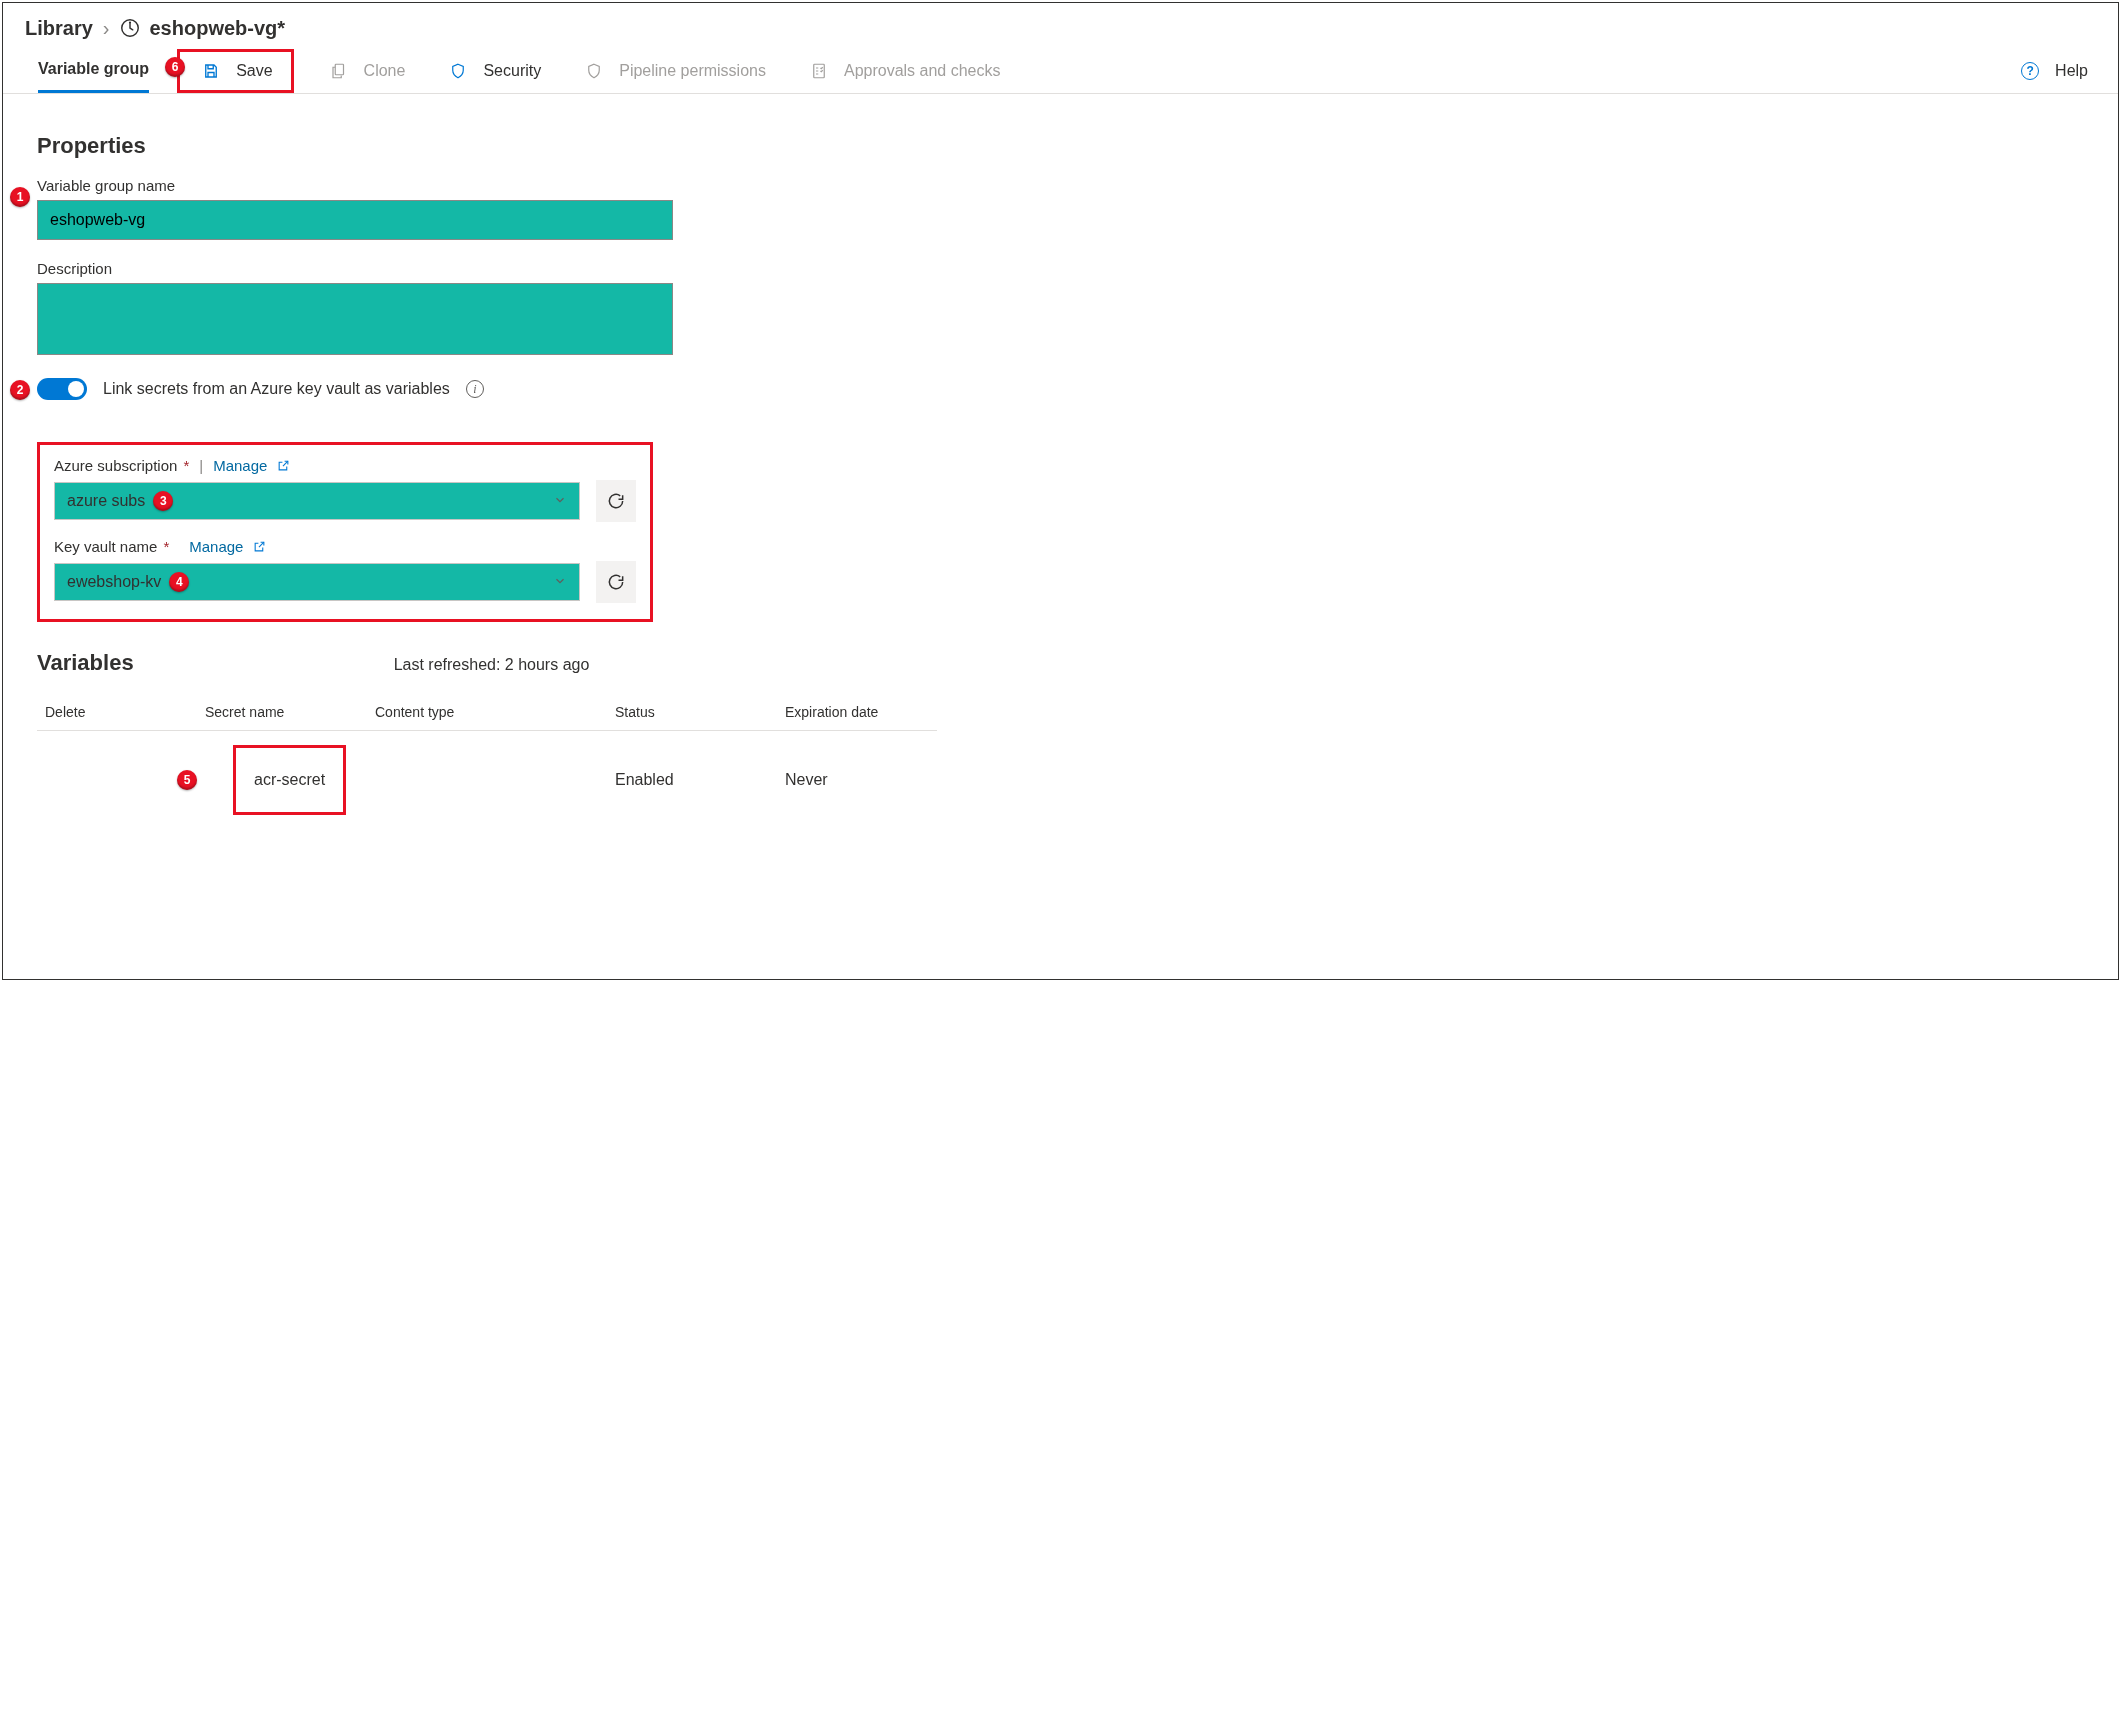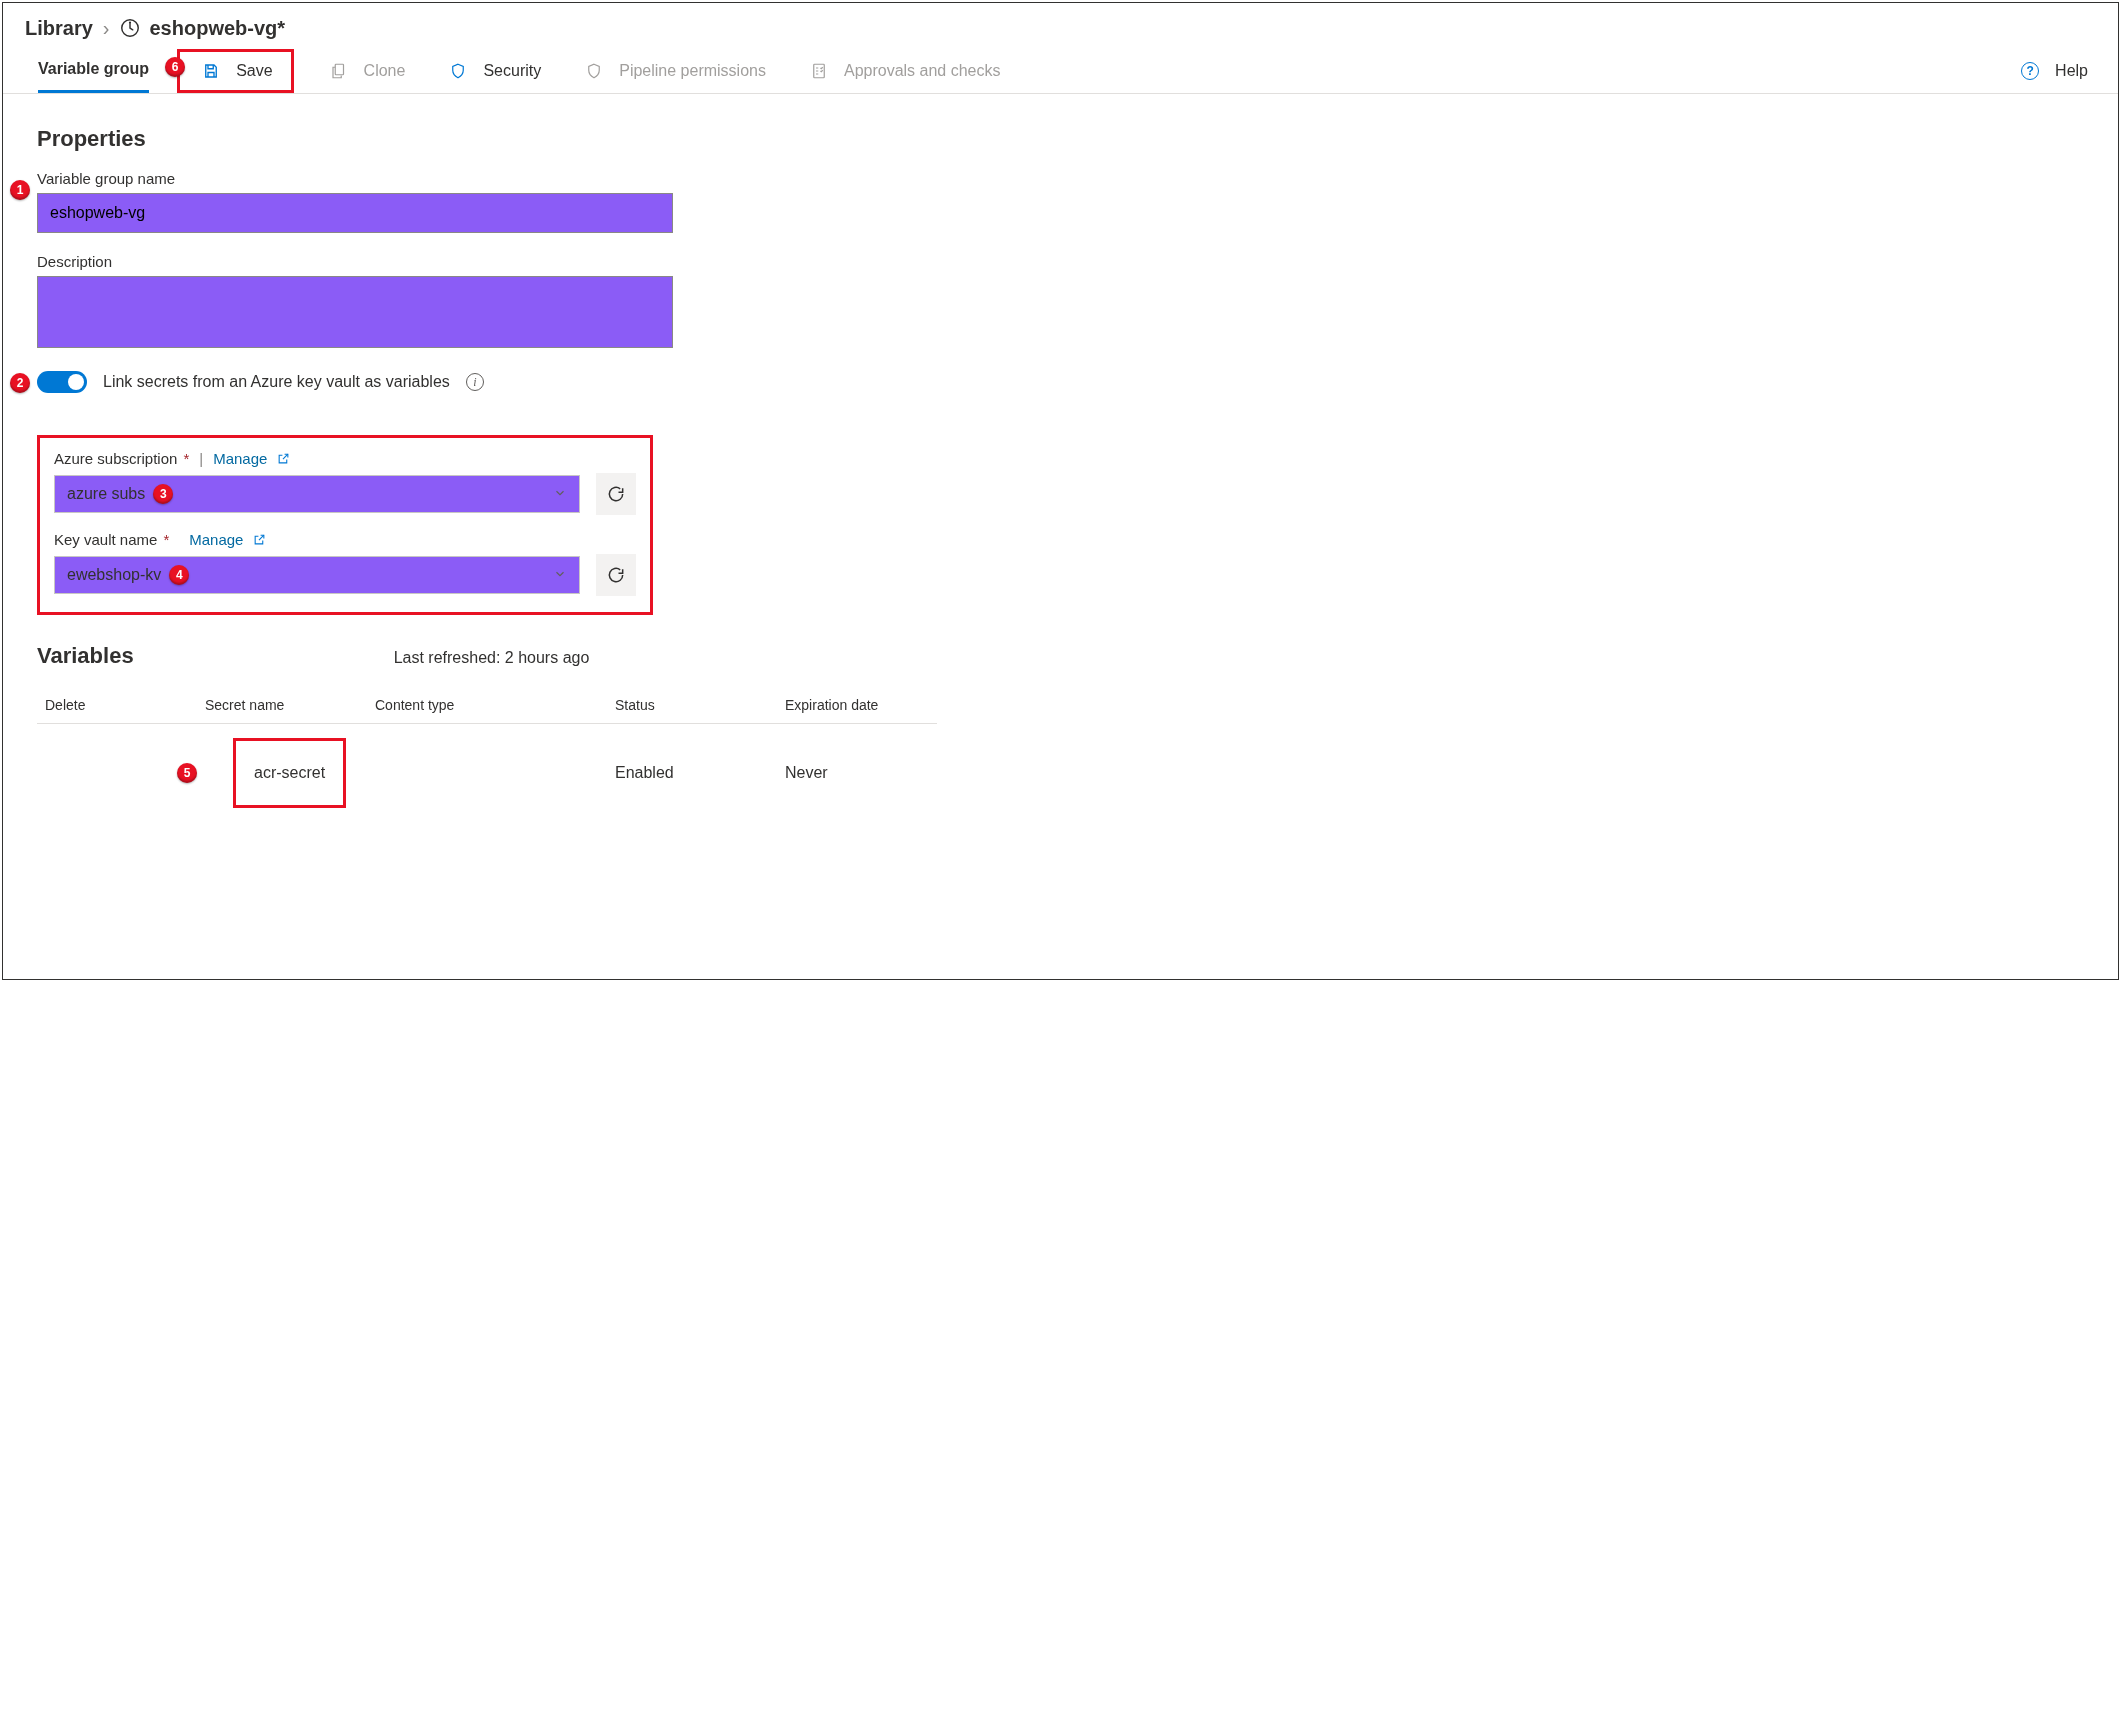--- a/index.html
+++ b/index.html
@@ -63,31 +63,31 @@
     color: #fff;
     border-radius: 50%;
     display: inline-flex;
     align-items: center;
     justify-content: center;
     font-size: 12px;
     font-weight: 600;
     box-shadow: inset 0 -2px 2px rgba(0,0,0,.25), 0 1px 2px rgba(0,0,0,.3);
   }
   .content { padding: 22px 34px; }
-  h2.section { font-size: 22px; font-weight: 600; margin: 10px 0 18px 0; }
+  h2.section { font-size: 22px; font-weight: 600; margin: 17px 0 18px 0; }
   .field-label { font-size: 15px; margin-bottom: 6px; }
   .row { position: relative; margin-bottom: 20px; }
   .row .callout-left { position:absolute; left:-27px; top:10px; }
   input.text, textarea.text, .sel {
     width: 636px;
     border: 1px solid #8a8886;
     font-size: 16px;
     padding: 10px 12px;
     font-family: inherit;
-    background:#8b5cf6;
+    background:#14b8a6;
   }
   textarea.text { height: 72px; resize: none; }
   .sel {
     display:flex; align-items:center; justify-content:space-between;
     width: 558px; padding: 8px 12px; cursor:pointer;
     border-color:#c8c6c4;
   }
   .sel .chev { font-size:14px; color:#605e5c; }
   .toggle {
     width: 50px; height: 22px; background: #0078d4; border-radius: 11px;

